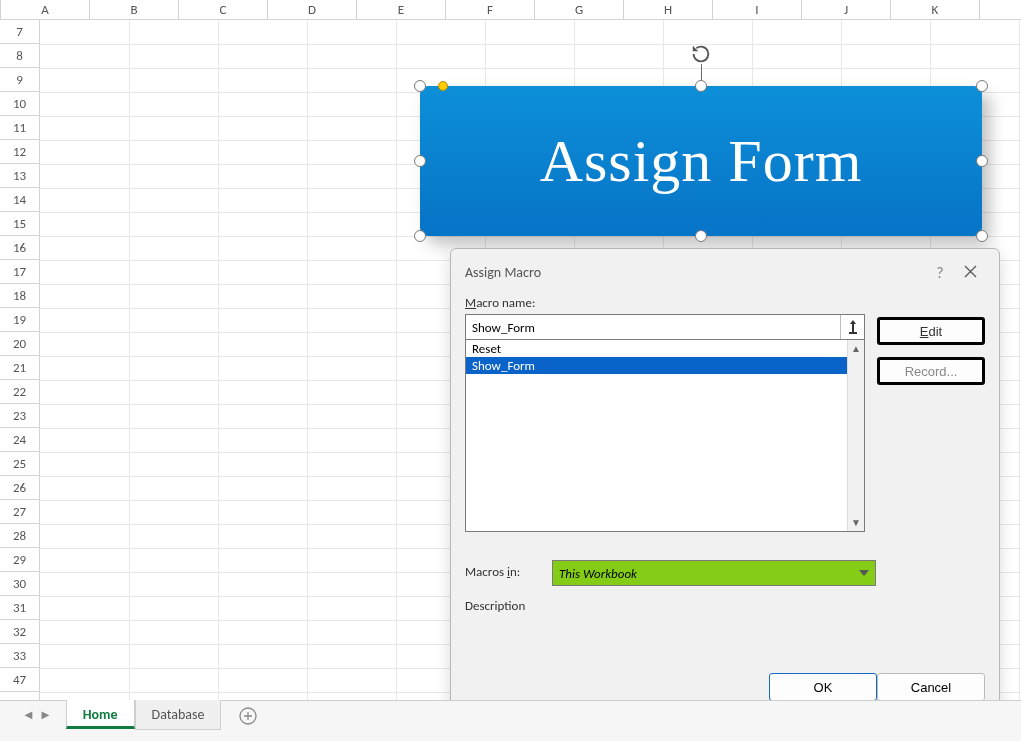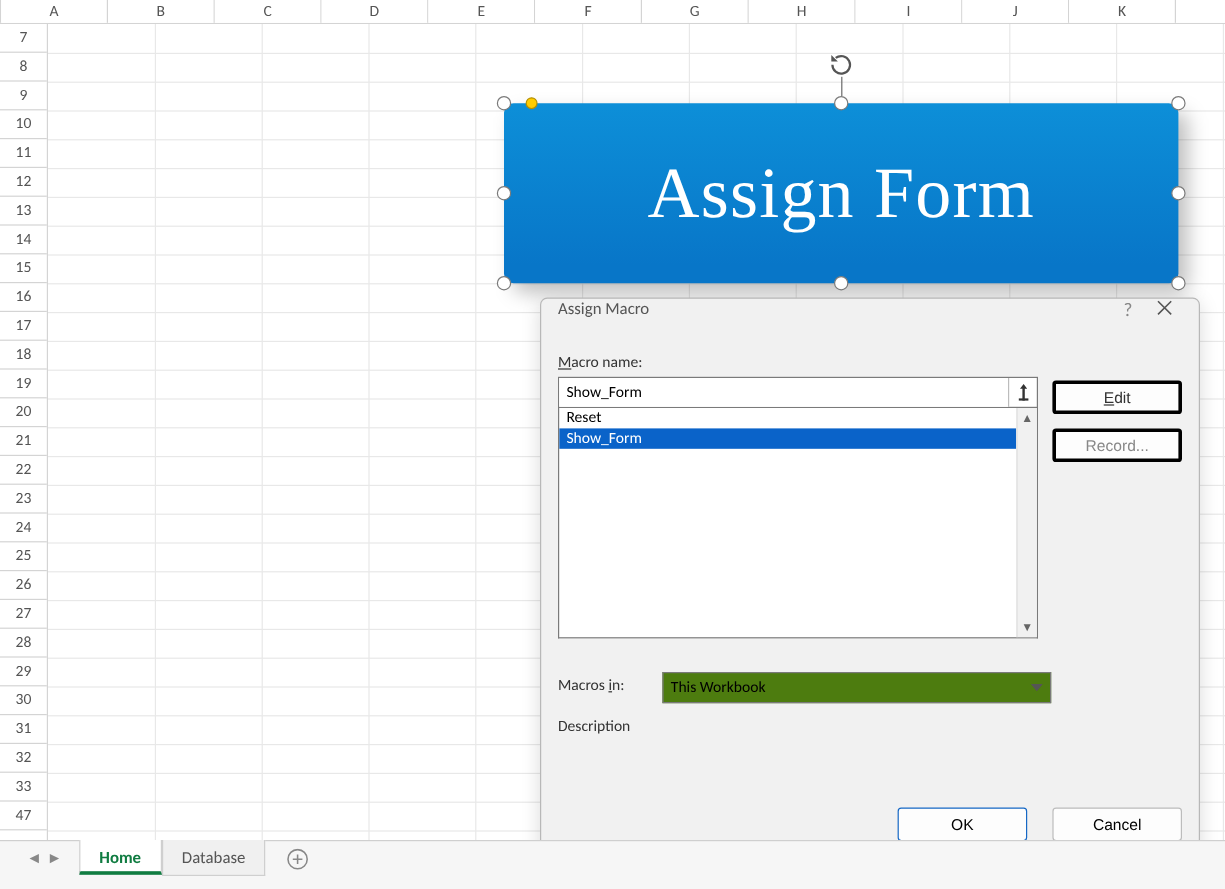--- a/index.html
+++ b/index.html
@@ -29,21 +29,21 @@
 .handle { position: absolute; width: 12px; height: 12px; border: 1.5px solid #7a7a7a; background: #fff; border-radius: 50%; }
 .hd-nw { top: -6px; left: -6px; } .hd-n { top: -6px; left: 50%; margin-left: -6px; } .hd-ne { top: -6px; right: -6px; }
 .hd-w  { top: 50%; margin-top: -6px; left: -6px; } .hd-e { top: 50%; margin-top: -6px; right: -6px; }
 .hd-sw { bottom: -6px; left: -6px; } .hd-s { bottom: -6px; left: 50%; margin-left: -6px; } .hd-se { bottom: -6px; right: -6px; }
 .accent-dot { position: absolute; top: -5px; left: 18px; width: 10px; height: 10px; background: #ffcc00; border: 1px solid #b38f00; border-radius: 50%; }
 .rotate-handle { position: absolute; top: -44px; left: 50%; margin-left: -12px; width: 24px; height: 24px; display: flex; align-items: center; justify-content: center; }
 .rotate-stem { position: absolute; top: -22px; left: 50%; width: 1px; height: 16px; background: #6a6a6a; }
 
 
 .dialog { position: absolute; top: 228px; left: 410px; width: 550px; height: 468px; background: #f1f1f1; border: 1px solid #b8b8b8; border-radius: 6px; box-shadow: 0 4px 16px rgba(0,0,0,.15); display: flex; flex-direction: column; }
-.dialog-title { height: 46px; display: flex; padding: 0 14px; color: #555; font-size: 14px; }
+.dialog-title { height: 46px; display: flex; align-items: center; padding: 0 14px; color: #555; font-size: 14px; }
 .dialog-title .spacer { flex: 1; }
 .dialog-title .help { width: 30px; text-align: center; color: #888; font-size: 16px; cursor: pointer; }
 .dialog-title .close { width: 30px; text-align: center; color: #666; font-size: 16px; cursor: pointer; }
 .dialog-body { flex: 1; padding: 0 14px 14px 14px; position: relative; }
 .field-label { font-size: 13px; color: #333; margin-bottom: 4px; }
 .field-label .ul { text-decoration: underline; }
 .name-row { display: flex; gap: 12px; align-items: flex-start; }
 .name-left { flex: 1; }
 .macro-name-input-row { display: flex; border: 1px solid #7a7a7a; background: #fff; height: 26px; }
 .macro-name-input { flex: 1; border: none; outline: none; padding: 0 6px; font-size: 13px; font-family: inherit; }
@@ -53,23 +53,23 @@
 .macro-item { height: 17px; line-height: 17px; padding: 0 6px; font-size: 13px; cursor: pointer; }
 .macro-item.selected { background: #0a63c9; color: #fff; }
 .macro-scroll { width: 17px; background: #f1f1f1; border-left: 1px solid #dcdcdc; display: flex; flex-direction: column; justify-content: space-between; align-items:center; }
 .macro-scroll .arr { height: 17px; display:flex; align-items:center; justify-content:center; color:#666; cursor:pointer; font-size:10px;}
 .side-buttons { width: 108px; display: flex; flex-direction: column; gap: 12px; margin-top:22px;}
 .side-buttons button { height: 28px; background: #fdfdfd; border: 3px solid #000000; border-radius: 3px; font-size: 13px; cursor: pointer; color:#333; }
 .side-buttons button.disabled { color: #888; }
 .side-buttons button .ul { text-decoration: underline; }
 .macros-in-row { display: flex; align-items: center; gap: 13px; margin-top: 28px; }
 .macros-in-row .lbl { width: 74px; }
-.macros-in-select { flex: 1; max-width: 324px; height: 26px; border: 1px solid #7a7a7a; background: #4d7c0f; display: flex; align-items: center; padding: 0 6px; justify-content: space-between; cursor:pointer;}
+.macros-in-select { flex: 1; max-width: 324px; height: 26px; border: 1px solid #7a7a7a; background: #84cc16; display: flex; align-items: center; padding: 0 6px; justify-content: space-between; cursor:pointer;font-style:italic;}
 .desc-label { margin-top: 12px; }
-.dialog-footer { position: absolute; bottom: 14px; right: 14px; display: flex; gap: 21px; }
+.dialog-footer { position: absolute; bottom: 14px; right: 14px; display: flex; gap: 0; }
 .dialog-footer button { width: 108px; height: 28px; background: #fdfdfd; border: 1px solid #bcbcbc; border-radius: 3px; font-size: 13px; cursor: pointer; }
 .dialog-footer button.primary { border: 1px solid #1668c5; }
 
 
 .tabbar { position: absolute; bottom: 0; left: 0; right: 0; height: 41px; border-top: 1px solid #cfcfcf; background: #f6f6f6; display:flex; align-items:flex-start; }
 .tab-nav { display: flex; align-items: center; gap: 4px; padding: 6px 14px 0 22px; color:#888;}
 .tab-nav .navbtn { cursor: pointer; font-size: 13px; color:#888;}
 .tabs { display: flex; align-items: flex-start; height: 28px; margin-top:0; }
 .tab { padding: 6px 16px; border: 1px solid #cfcfcf; border-top: none; background: #f0f0f0; font-size: 14px; color:#555; position:relative; top:-1px; cursor:pointer;}
 .tab.active { background: #fff; color: #107c41; font-weight: 600; border-bottom:3px solid #107c41; padding-bottom:3px;}

